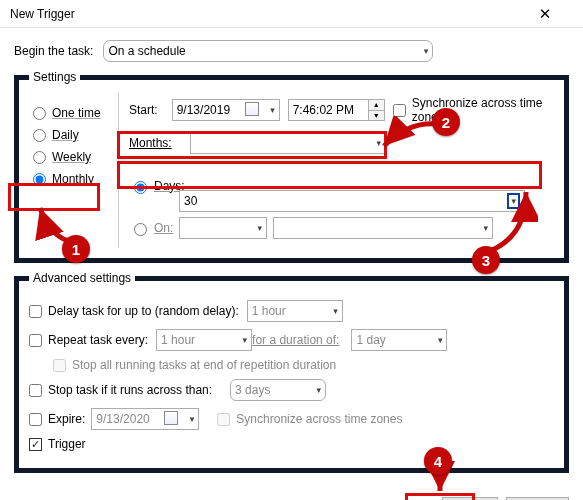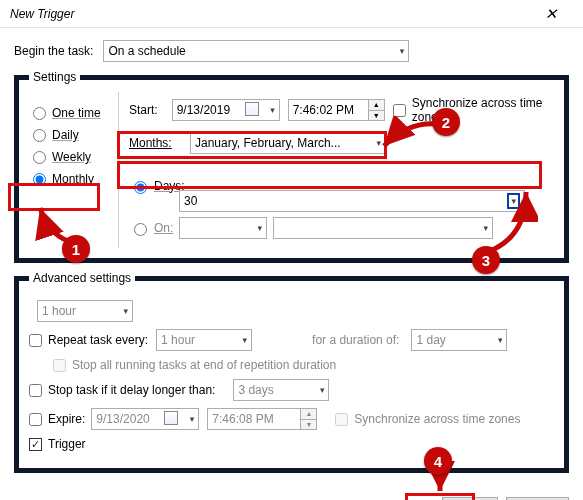--- a/index.html
+++ b/index.html
@@ -11,24 +11,23 @@
   color: #000;
   width: 583px;
   height: 500px;
   overflow: hidden;
   position: relative;
 }
 .titlebar {
   display: flex;
   justify-content: space-between;
   align-items: center;
-  padding: 4px 12px 4px 10px;
+  padding: 4px 18px 4px 10px;
   height: 28px;
   border-bottom: 1px solid #e5e5e5;
-  font-style: italic;
 }
 .titlebar .title { font-size: 12px; }
 .titlebar .close {
   font-family: Arial, sans-serif;
   font-size: 15px;
   width: 40px;
   text-align: center;
   cursor: pointer;
 }
 .content { padding: 8px 14px 12px 14px; position: relative; }
@@ -49,21 +48,21 @@
   padding-right: 18px;
 }
 .dropdown .arrow, .combo .arrow, .datebox .arrow {
   position: absolute;
   right: 4px;
   top: 50%;
   transform: translateY(-50%);
   font-size: 9px;
   color: #444;
 }
-.wide-begin { width: 306px; margin-left: 4px; position: relative; }
+.wide-begin { width: 330px; margin-left: 4px; position: relative; border-radius: 7px; }
 fieldset {
   border: 5px solid #0f172a;
   margin: 8px 0 6px 0;
   padding: 8px 10px 10px 10px;
   position: relative;
 }
 legend { padding: 0 4px; color: #000; }
 .settings-inner {
   display: flex;
 }
@@ -217,21 +216,20 @@
           </div>
           <label class="chk">
             <input type="checkbox" style="">
             <span>Synchronize across time zones</span>
           </label>
         </div>
 
         <div class="months-row">
           <span class="label">Months:</span>
           <div class="dropdown months-combo">
-            <span>January, February, March...</span>
             <span class="arrow">▾</span>
           </div>
         </div>
 
         <div class="days-row">
           <label class="mlabel">
             <input type="radio" name="do" checked="" style="">
               <span>Days:</span>
           </label>
           <div class="dropdown days-combo" style="max-width:346px;">
@@ -255,76 +253,73 @@
           </div>
         </div>
       </div>
     </div>
   </fieldset>
 
   <fieldset class="adv">
     <legend>Advanced settings</legend>
 
     <div class="row">
+      <label class="chk">
+        <input type="checkbox" style="">
+          <span>Delay task for up to (random delay):</span>
+      </label>
       <div class="combo disabled" style="margin-left:8px;">
         <span>1 hour</span>
         <span class="arrow">▾</span>
       </div>
     </div>
 
     <div class="row">
       <label class="chk">
         <input type="checkbox" style="">
           <span>Repeat task every:</span>
       </label>
       <div class="combo disabled" style="margin-left:8px;">
         <span>1 hour</span>
         <span class="arrow">▾</span>
       </div>
-      <span class="label disabled" style="margin-left:60px;">for a duration of:</span>
+      <span class="label disabled" style="text-decoration:underline;">for a duration of:</span>
       <div class="combo disabled" style="margin-left:6px;">
         <span>1 day</span>
         <span class="arrow">▾</span>
       </div>
     </div>
 
     <div class="row disabled" style="margin-left:24px;">
       <label class="chk">
         <input type="checkbox" disabled="" style="">
           <span>Stop all running tasks at end of repetition duration</span>
       </label>
     </div>
 
     <div class="row">
       <label class="chk">
         <input type="checkbox" style="">
-          <span>Stop task if it delay longer than:</span>
-      </label>
-      <div class="combo disabled" style="margin-left:18px;">
+          <span>Stop task if it runs across than:</span>
+      </label>
+      <div class="combo disabled" style="margin-left:18px;border-radius:6px;">
         <span>3 days</span>
         <span class="arrow">▾</span>
       </div>
     </div>
 
     <div class="row">
       <label class="chk">
         <input type="checkbox" style="">
           <span>Expire:</span>
       </label>
       <div class="datebox disabled" style="margin-left:6px;">
         <span>9/13/2020</span>
         <span class="calicon"></span>
         <span class="arrow">▾</span>
-      </div>
-      <div class="timebox disabled" style="margin-left:8px;">
-        <span>7:46:08 PM</span>
-        <div class="spinner">
-            <div>▲</div>
-            <div>▼</div>
-          </div>
       </div>
       <label class="chk disabled" style="margin-left:18px;">
         <input type="checkbox" disabled="" style="">
           <span>Synchronize across time zones</span>
       </label>
     </div>
 
     <div class="row">
       <label class="chk">
         <span class="checkicon">✓</span>

